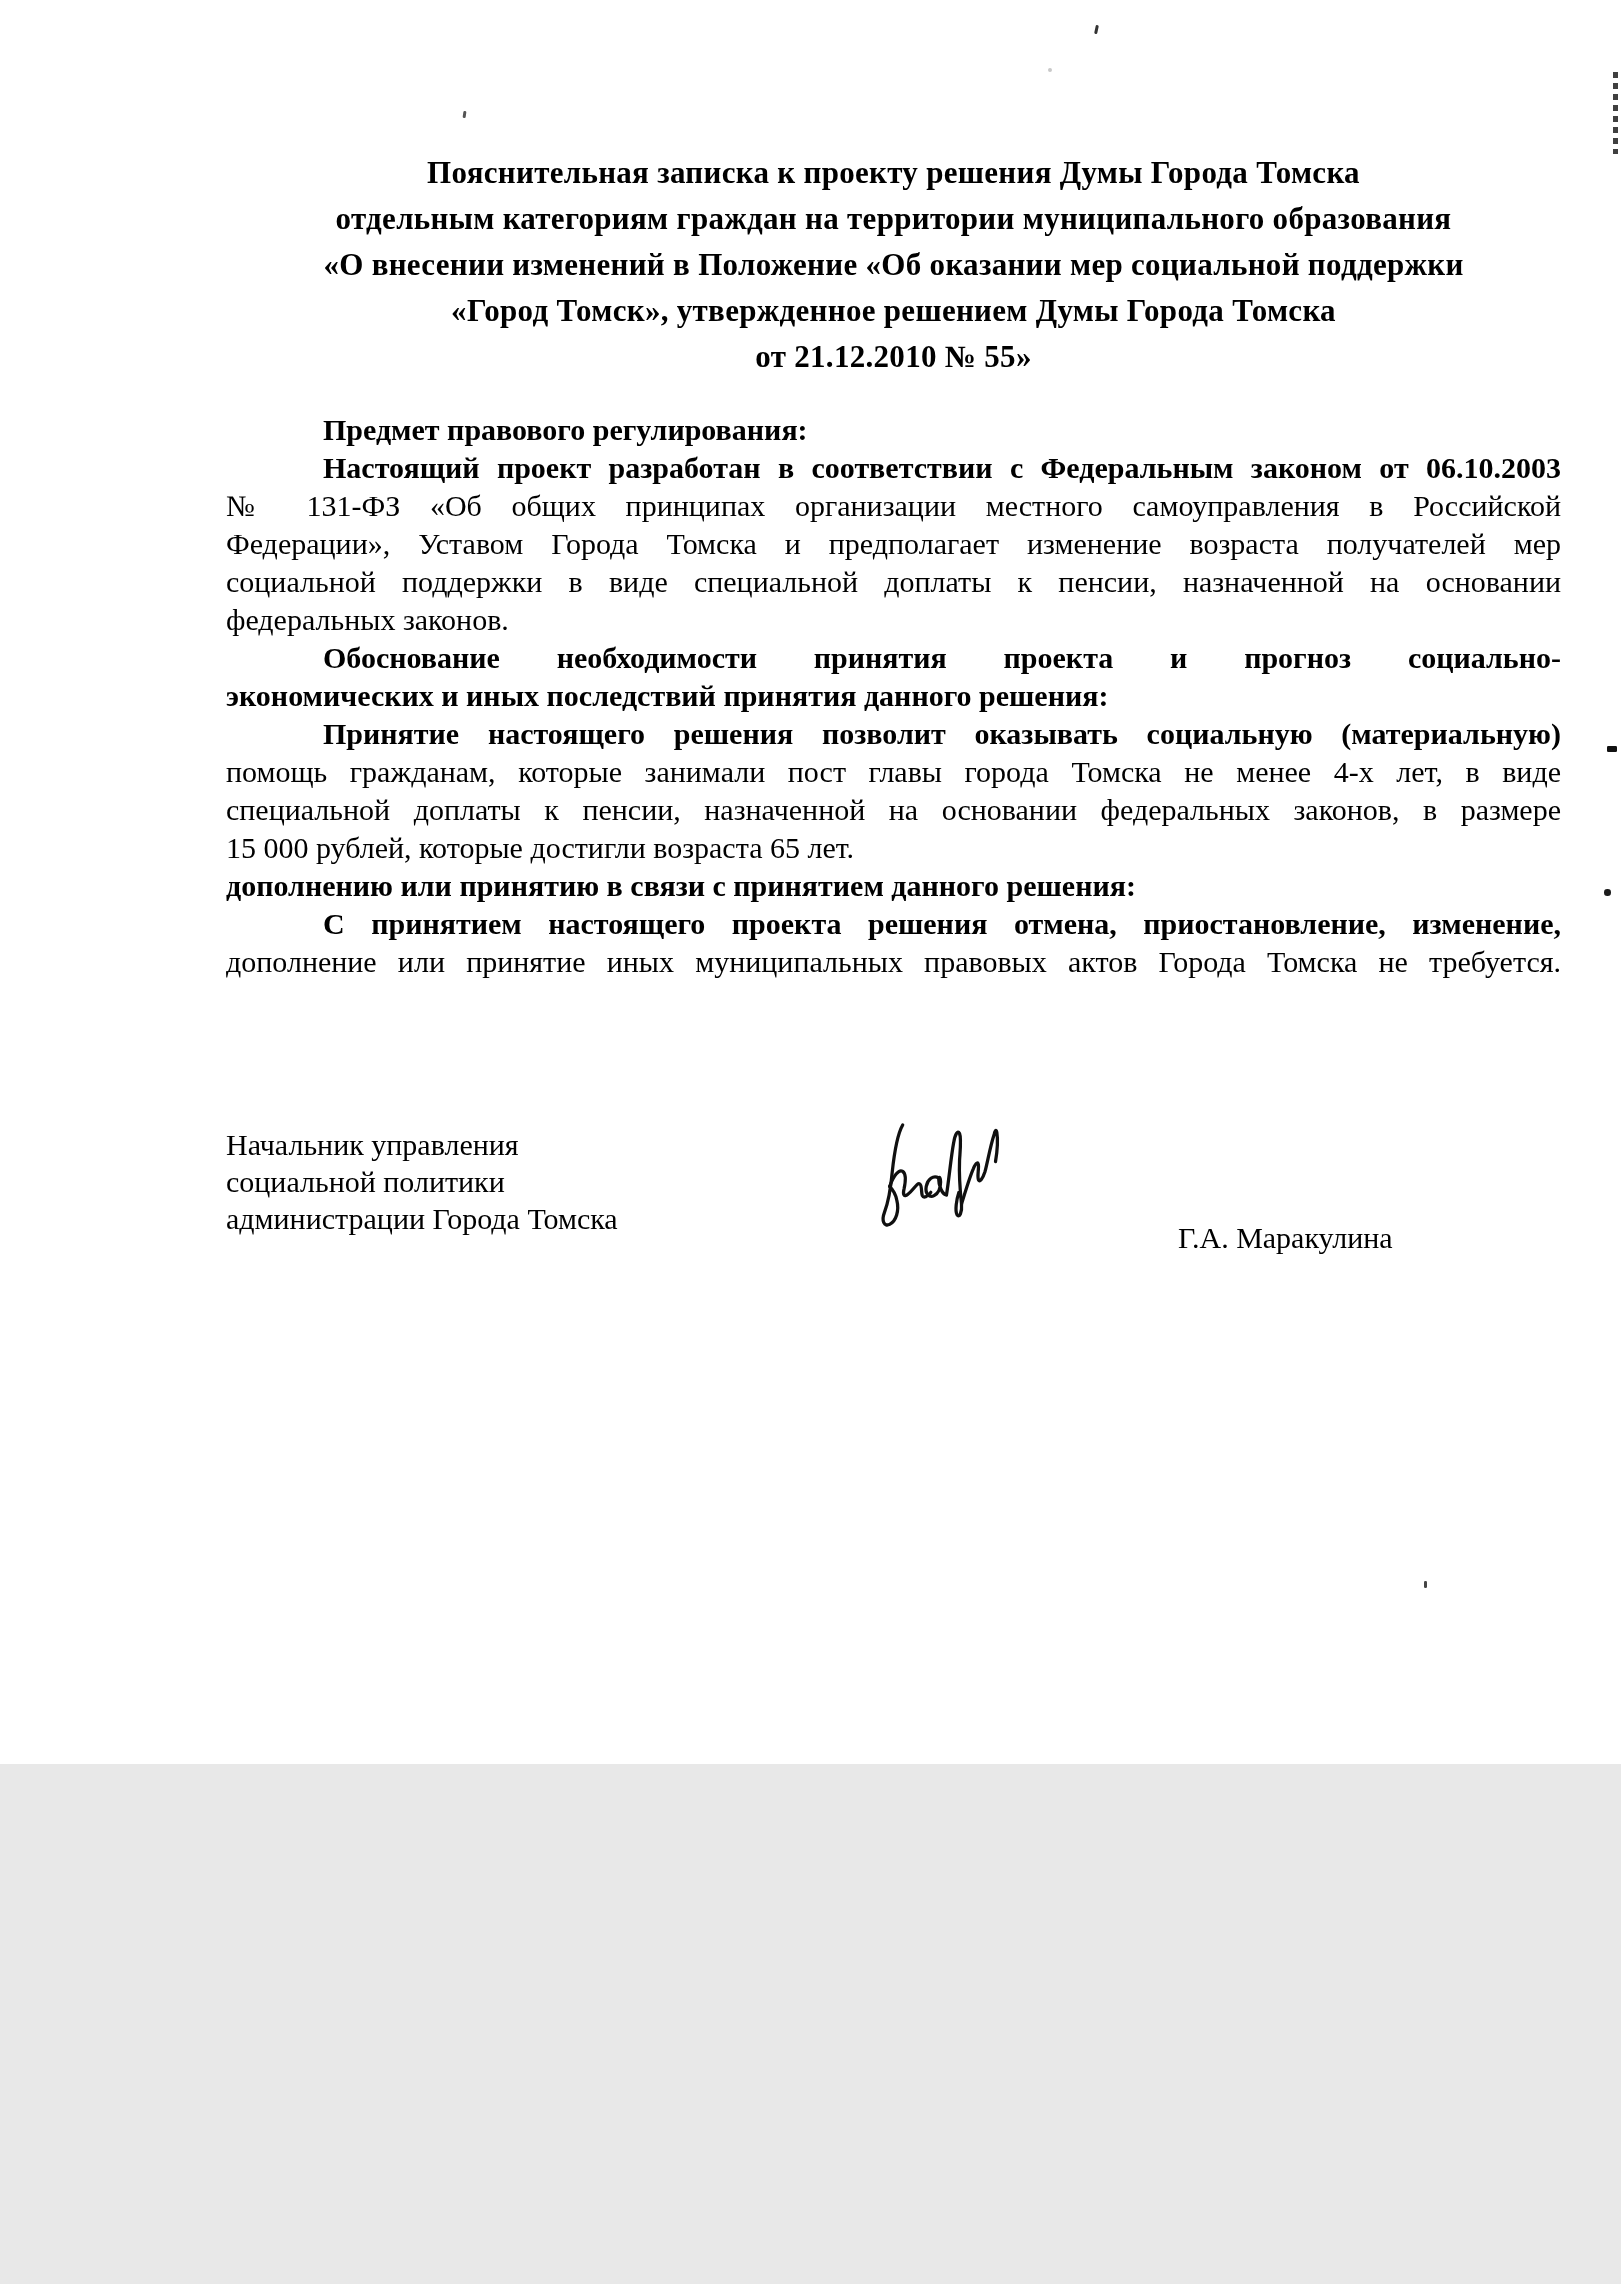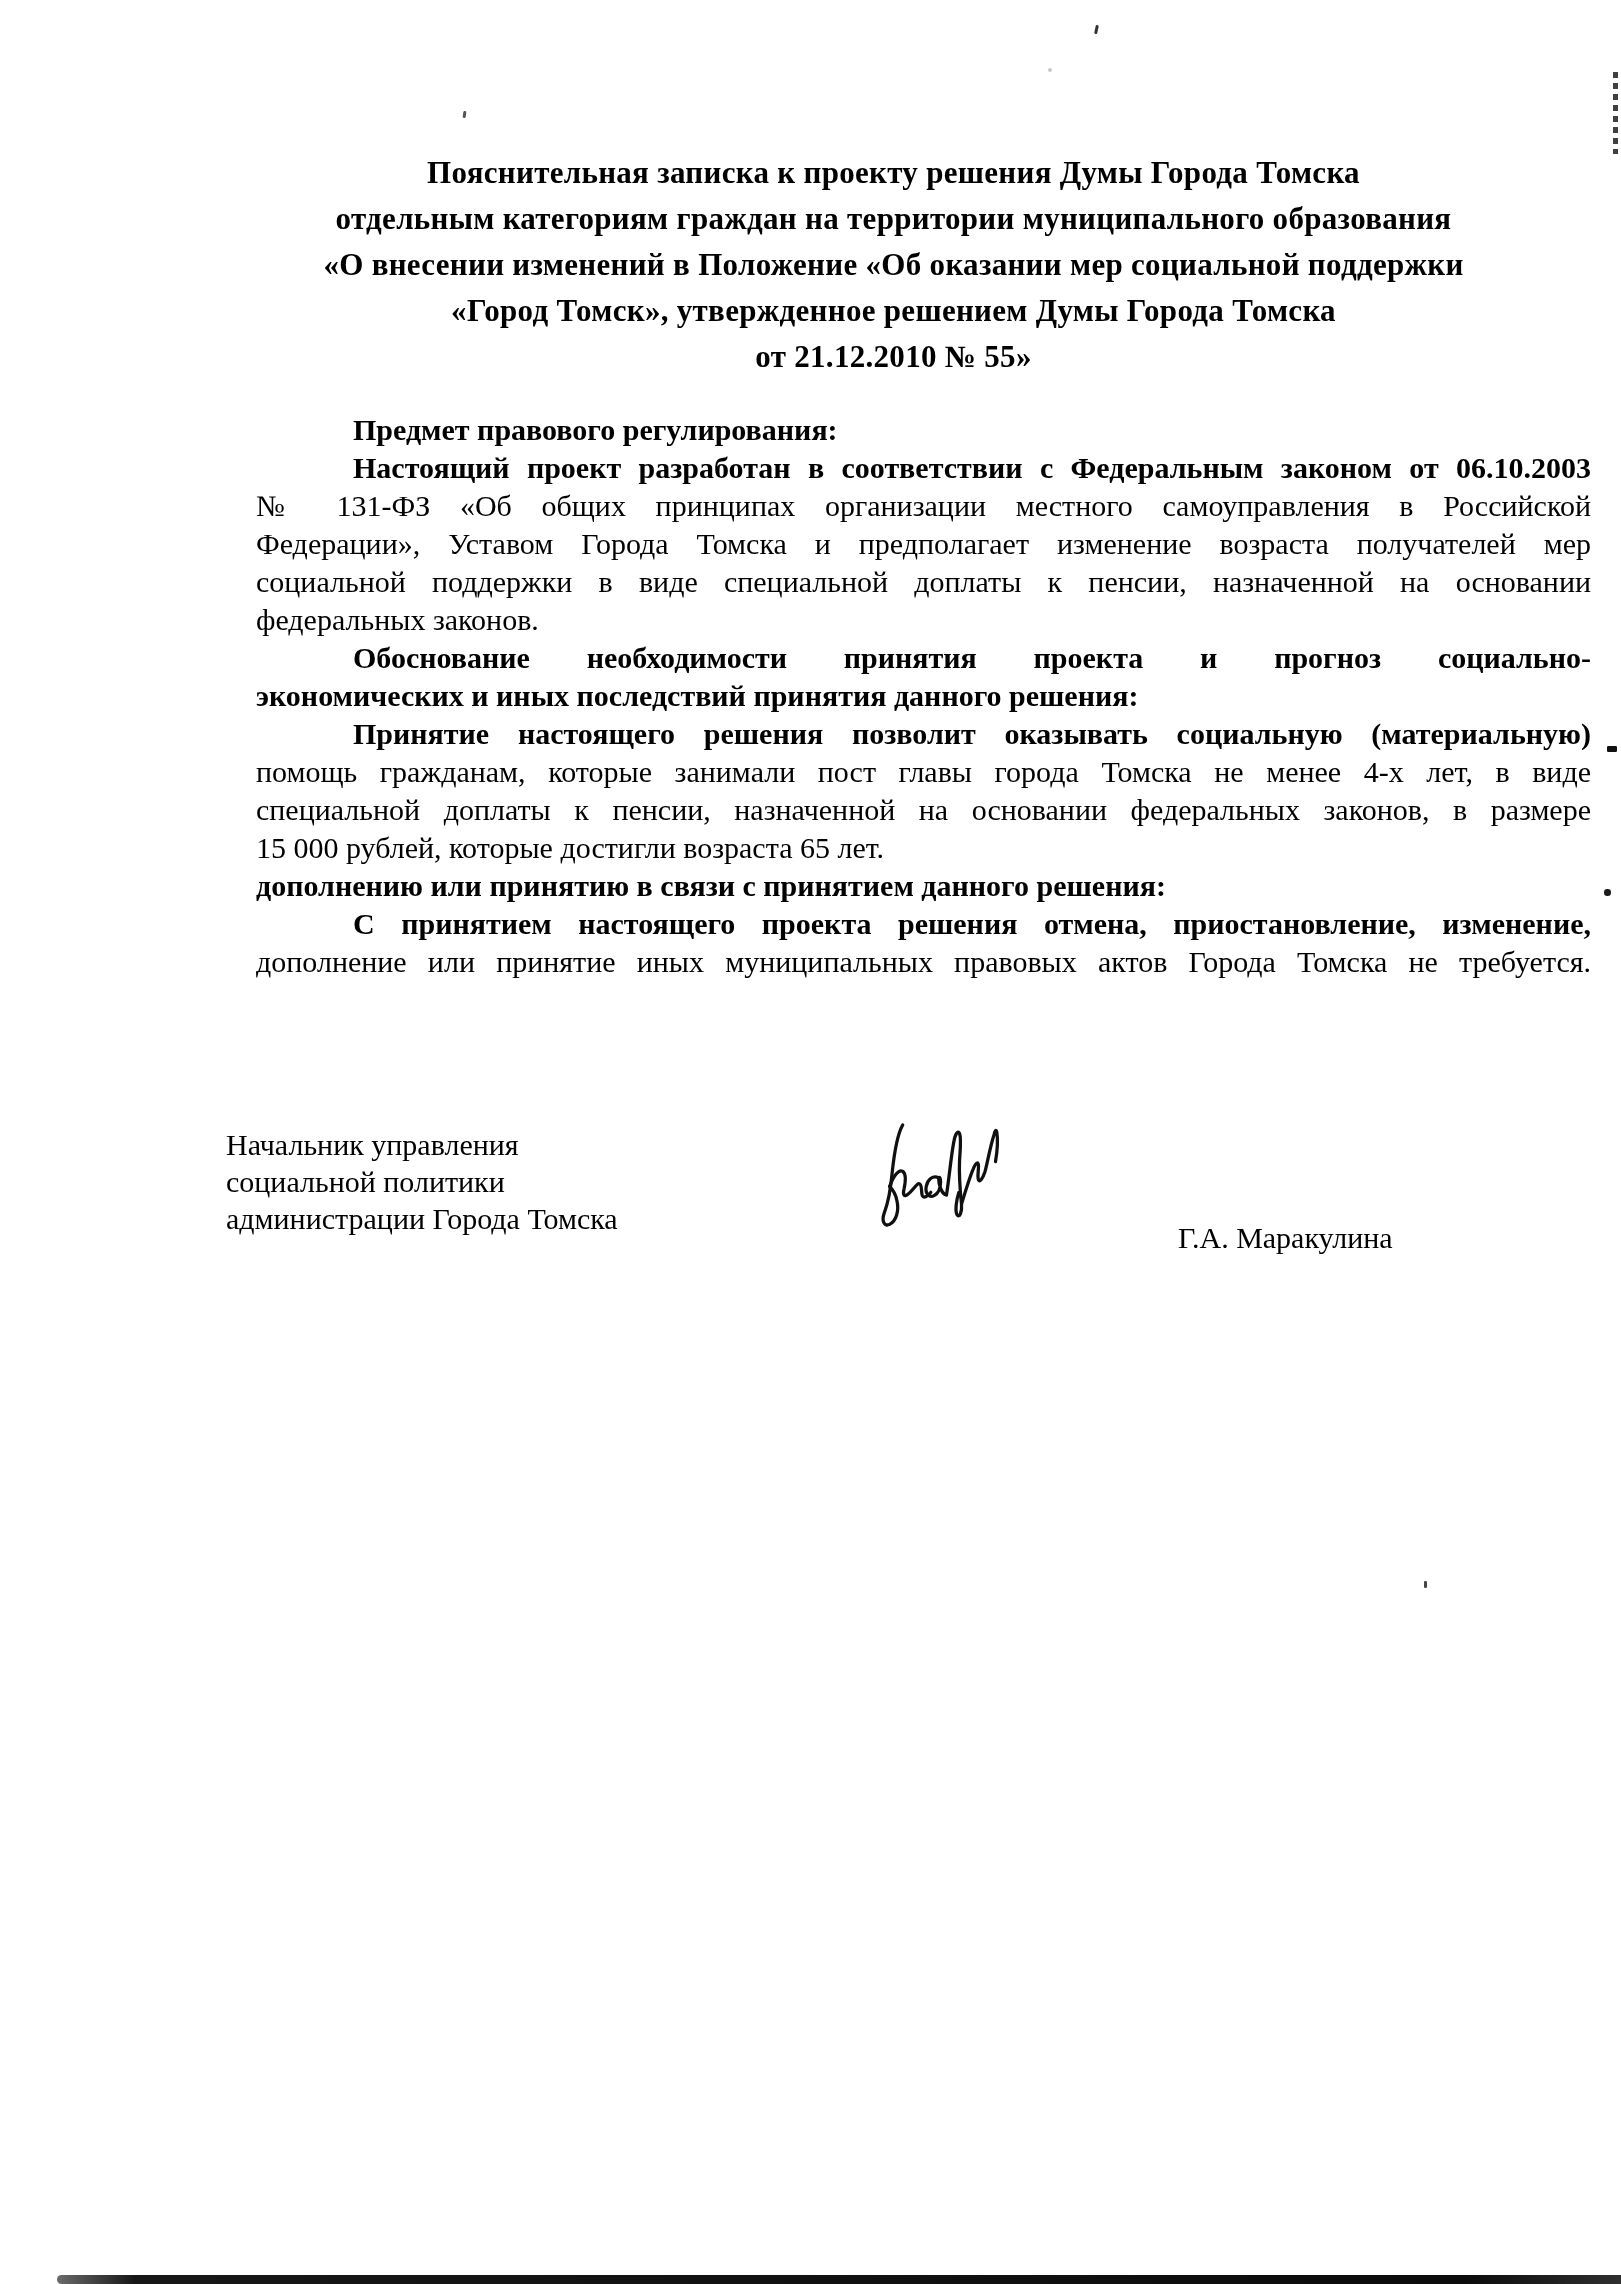--- a/index.html
+++ b/index.html
@@ -1,39 +1,38 @@
 <!DOCTYPE html>
 <html style="font-size:10.4px"><head>
 <meta charset="utf-8">
 <style>
   html,body{margin:0;padding:0;background:#e8e8e8;}
   .page{
     position:relative;
     width:1621px;
-    height:2284px;
+    height:1764px;
     background:#ffffff;
     font-family:"Liberation Serif","DejaVu Serif",serif;
     color:#000;
     overflow:hidden;
     -webkit-font-smoothing:antialiased;
   }
   .col{position:absolute;left:226px;width:1335px;}
   .title-block{
     top:150px;
     text-align:center;
     font-weight:bold;
     font-size:31px;
     line-height:46px;
     letter-spacing:0.3px;
   }
   .body-block{
     top:411px;
     font-size:30px;
     line-height:38px;
-    margin-left:30px;
   }
   .line{min-height:38px;}
   .j{text-align:justify;text-align-last:justify;}
   .ind{text-indent:97px;font-weight:bold;}
   .b{font-weight:bold;}
   .sig-block{
     top:1126px;
     font-size:30px;
     line-height:37px;
   }

